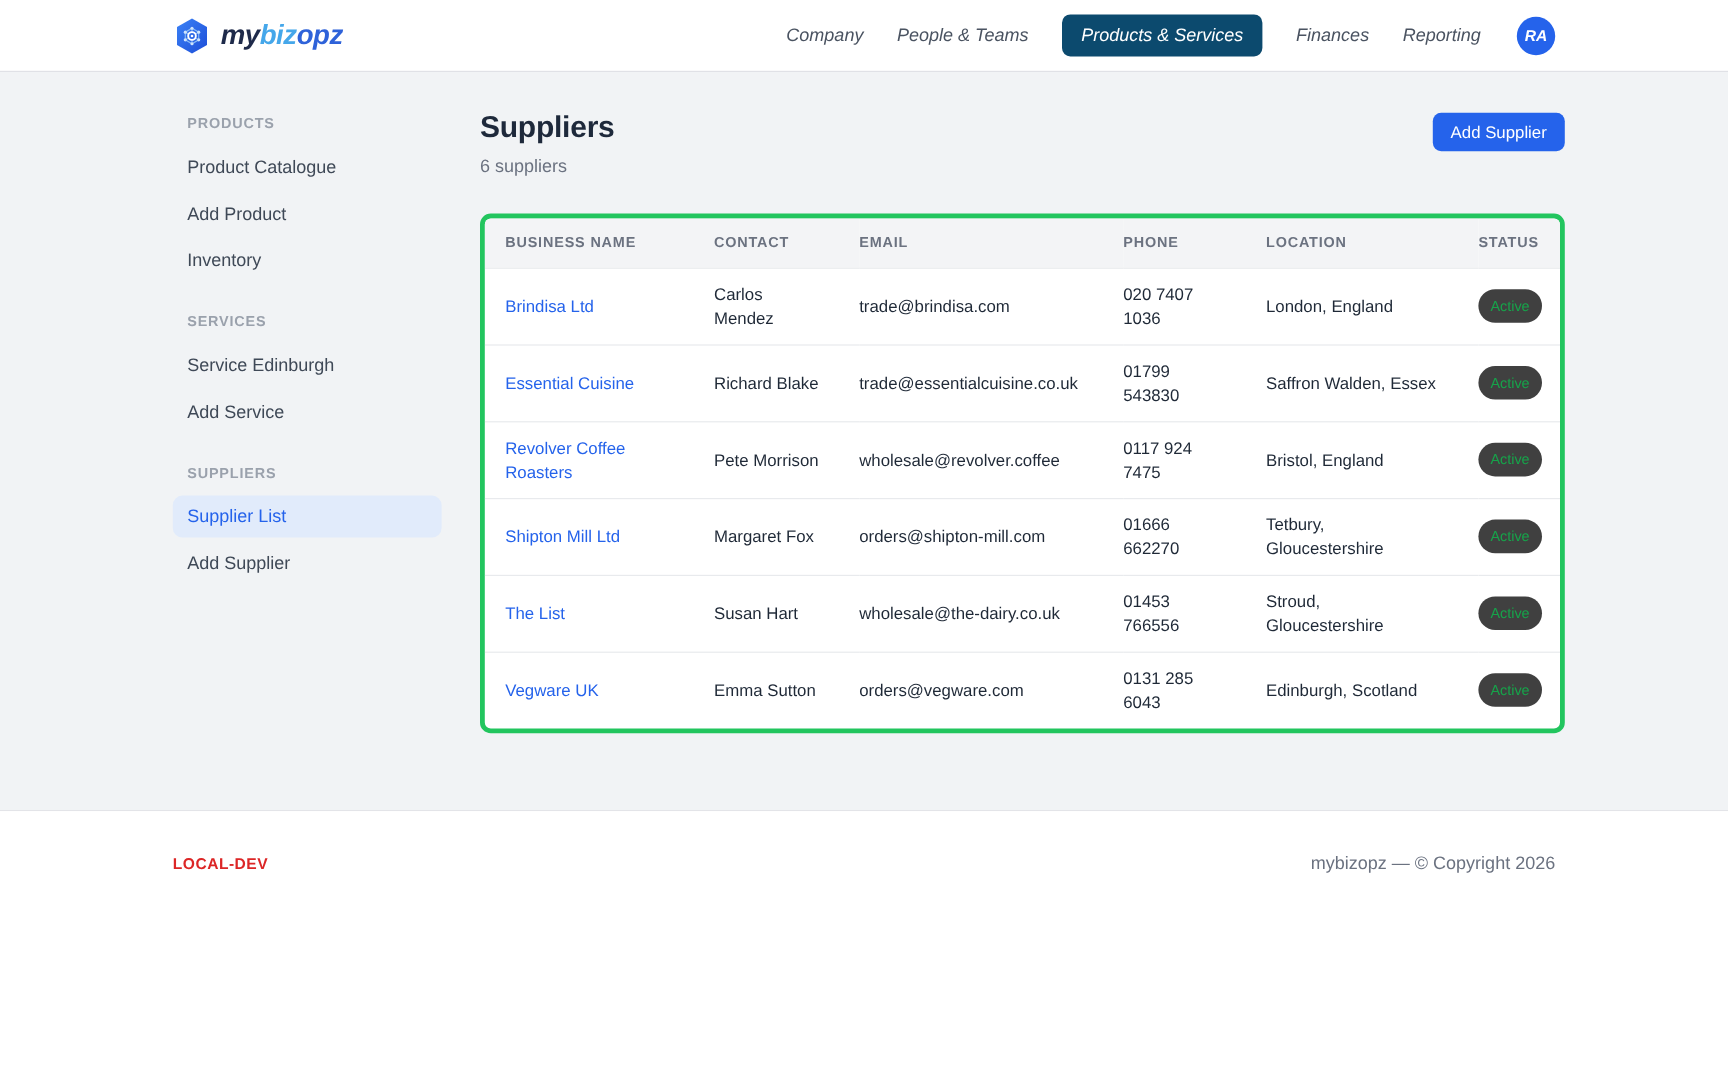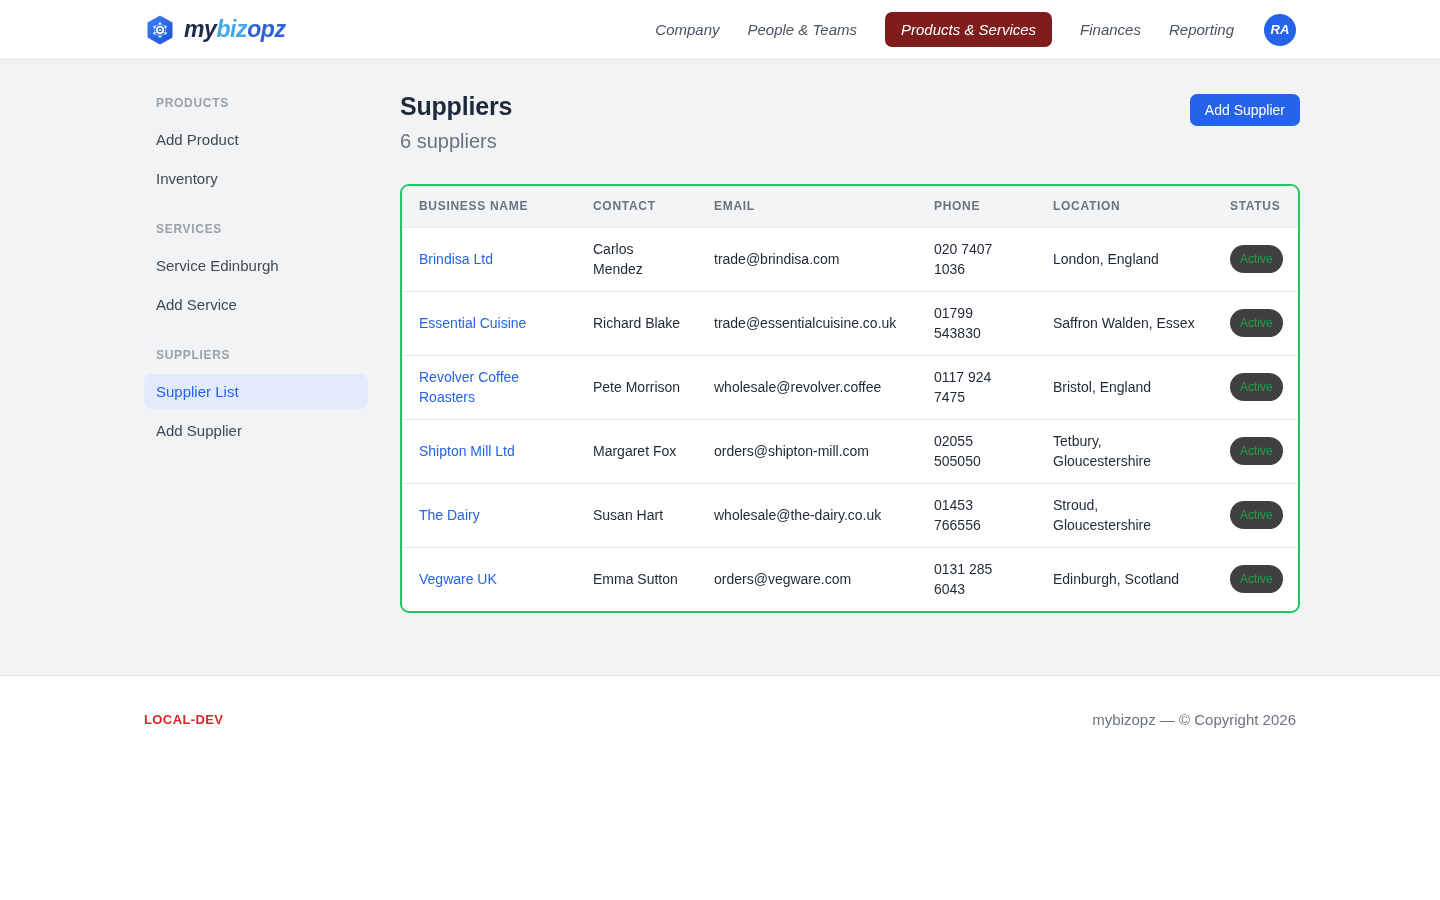--- a/index.html
+++ b/index.html
@@ -24,21 +24,21 @@
   .wordmark { font-size: 23px; font-weight: 800; letter-spacing: -0.4px; }
   .wm-my  { color: #1e2a4a; }
   .wm-biz { color: #45a7ea; }
   .wm-opz { color: #2e62d9; }
 
   .nav-right { display: flex; align-items: center; gap: 28px; }
   .nav-item {
     font-size: 15px; color: #4a5361; cursor: pointer; white-space: nowrap;
   }
   .nav-item.active {
-    background: #7f1d1d; color: #ffffff;
+    background: #0c4a6e; color: #ffffff;
     padding: 9px 16px; border-radius: 7px; font-weight: 500;
   }
   .avatar {
     width: 32px; height: 32px; border-radius: 50%;
     background: #2563eb; color: #ffffff;
     font-size: 13px; font-weight: 600;
     display: flex; align-items: center; justify-content: center;
     cursor: pointer; margin-left: 2px;
   }
 
@@ -62,31 +62,31 @@
     font-size: 15px; color: #3f4957;
     padding: 9px 12px; margin-bottom: 4px;
     border-radius: 8px; cursor: pointer;
   }
   .side-item.active { background: #e1ebfb; color: #2563eb; }
 
   
   .main { flex: 1; margin-left: 32px; padding-top: 32px; }
   .main-header { display: flex; justify-content: space-between; align-items: flex-start; }
   .page-title { font-size: 25px; font-weight: 700; color: #1e293b; margin: 0; letter-spacing: -0.2px; }
-  .page-subtitle { font-size: 20px; color: #6b7280; margin-top: 9px; }
+  .page-subtitle { font-size: 15px; color: #6b7280; margin-top: 9px; }
   .add-btn {
     background: #2563eb; color: #ffffff; border: none;
     font-family: inherit; font-size: 14px; font-weight: 500;
     padding: 8px 15px; border-radius: 7px; cursor: pointer; margin-top: 2px;
   }
 
   
   .table-card {
     margin-top: 31px; background: #ffffff;
-    border: 2px solid #22c55e; border-radius: 9px;
+    border: 4px solid #22c55e; border-radius: 9px;
     overflow: hidden;
   }
   table { width: 100%; border-collapse: collapse; table-layout: fixed; }
   th {
     background: #f3f4f6; height: 41px;
     font-size: 12px; font-weight: 600; color: #6b7280;
     text-transform: uppercase; letter-spacing: 0.7px;
     text-align: left; vertical-align: middle;
   }
   td {
@@ -160,20 +160,21 @@
     <span class="nav-item">Reporting</span>
     <span class="avatar">RA</span>
   </nav>
 </header>
 
 <div class="app-body">
 
   <aside class="sidebar">
     <div class="side-section">
       <div class="side-label">Products</div>
+      <div class="side-item">Product Catalogue</div>
       <div class="side-item">Add Product</div>
       <div class="side-item">Inventory</div>
     </div>
     <div class="side-section">
       <div class="side-label">Services</div>
       <div class="side-item">Service Edinburgh</div>
       <div class="side-item">Add Service</div>
     </div>
     <div class="side-section">
       <div class="side-label">Suppliers</div>
@@ -236,27 +237,27 @@
     <td>wholesale@revolver.coffee</td>
     <td>0117 924 7475</td>
     <td>Bristol, England</td>
     <td><span class="badge">Active</span></td>
   </tr>
 
   <tr>
     <td><span class="biz-link">Shipton Mill Ltd</span></td>
     <td>Margaret Fox</td>
     <td>orders@shipton-mill.com</td>
-    <td>02055 505050</td>
+    <td>01666 662270</td>
     <td>Tetbury, Gloucestershire</td>
     <td><span class="badge">Active</span></td>
   </tr>
 
   <tr>
-    <td><span class="biz-link">The Dairy</span></td>
+    <td><span class="biz-link">The List</span></td>
     <td>Susan Hart</td>
     <td>wholesale@the-dairy.co.uk</td>
     <td>01453 766556</td>
     <td>Stroud, Gloucestershire</td>
     <td><span class="badge">Active</span></td>
   </tr>
 
   <tr>
     <td><span class="biz-link">Vegware UK</span></td>
     <td>Emma Sutton</td>

